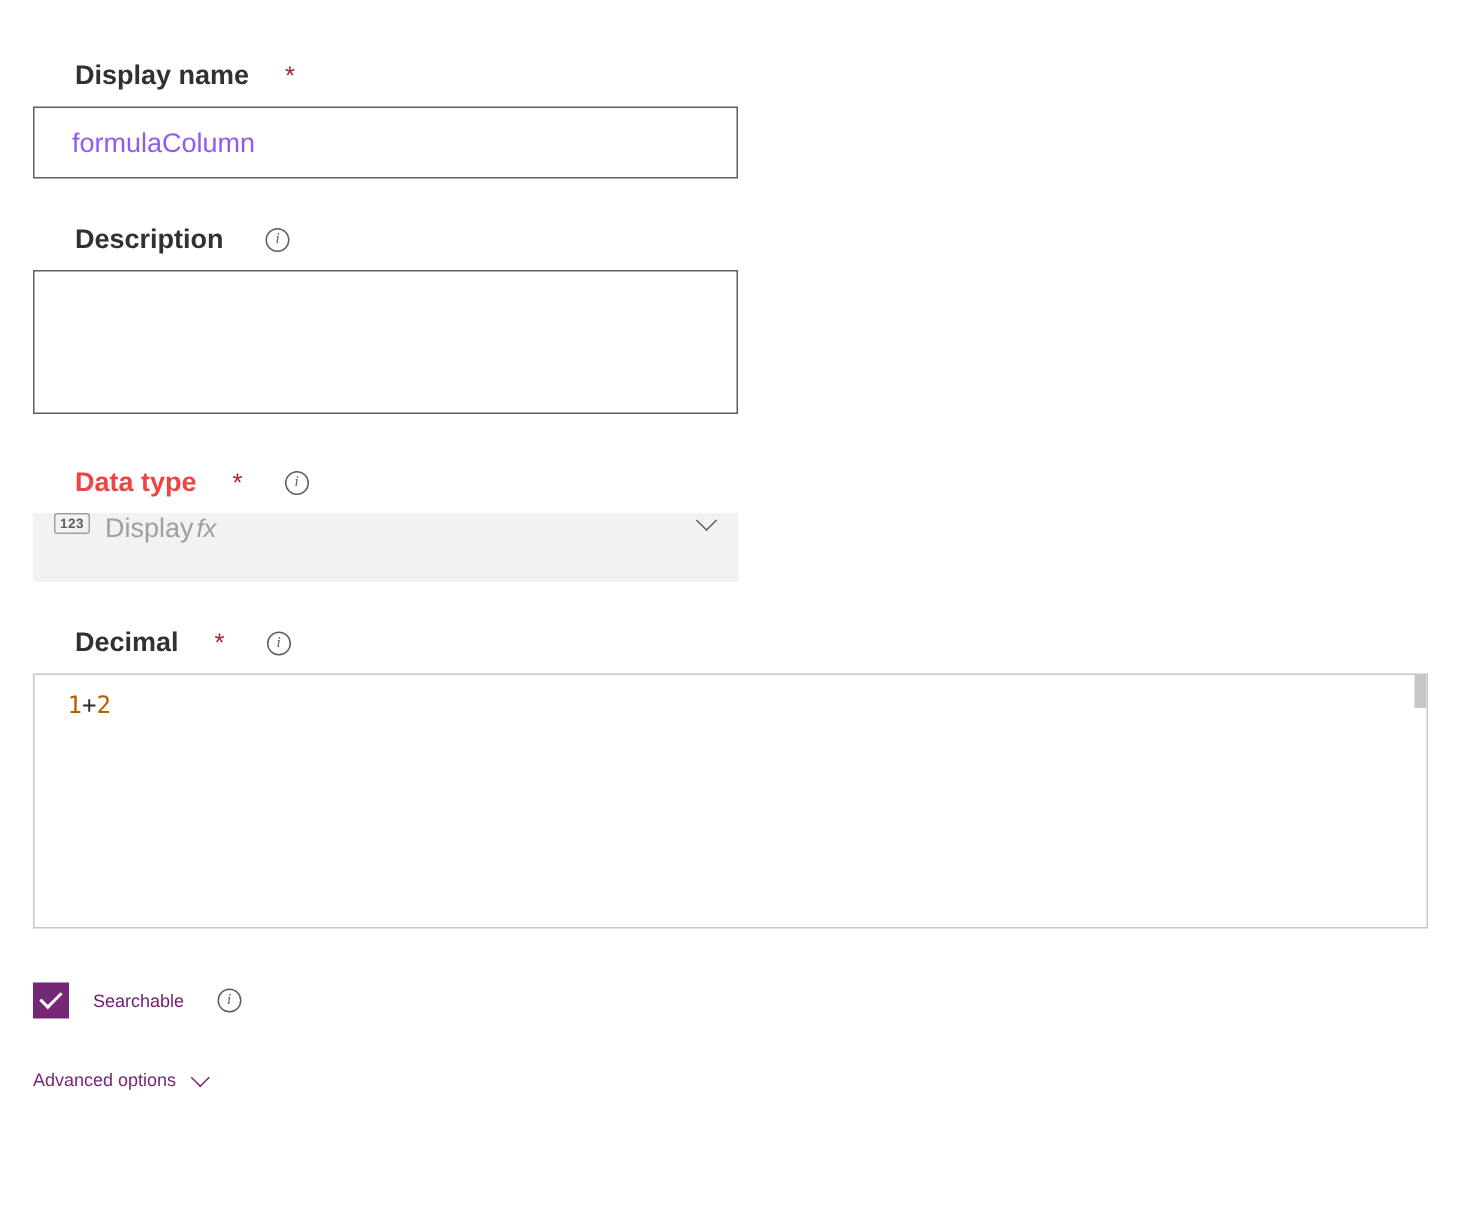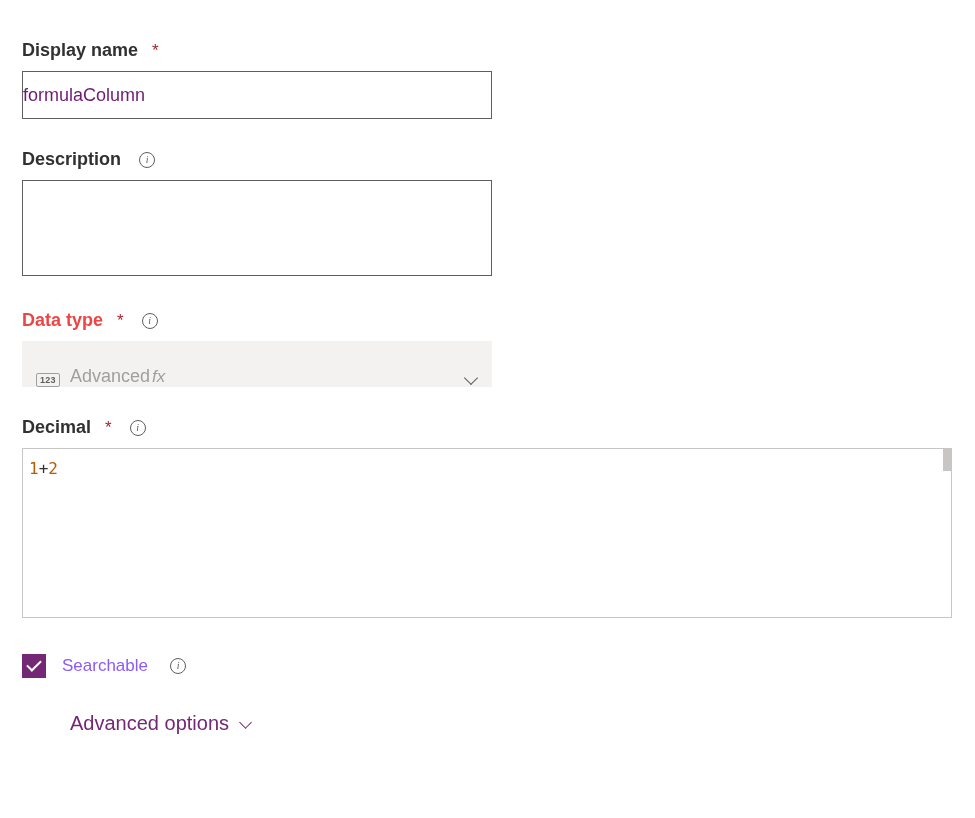--- a/index.html
+++ b/index.html
@@ -7,22 +7,23 @@
       font-family: "Segoe UI", -apple-system, BlinkMacSystemFont, sans-serif;
       background: #fff;
       padding: 40px 22px;
       width: 975px;
       color: #323130;
     }
     .field-group { margin-bottom: 30px; }
     .label-row {
       display: flex;
       align-items: center;
-      gap: 12px;
+      gap: 22px;
       margin-bottom: 10px;
+      margin-left: 28px;
     }
     .label {
       font-size: 18px;
       font-weight: 600;
       color: #323130;
     }
     .label.disabled { color: #ef4444; }
     .required {
       color: #a4262c;
       font-size: 17px;
@@ -41,43 +42,43 @@
       font-family: Georgia, serif;
       color: #605e5c;
       margin-left: 6px;
       line-height: 1;
       cursor: default;
     }
     .text-input {
       width: 470px;
       height: 48px;
       border: 1px solid #605e5c;
-      padding: 0 0;
+      padding: 0 25px;
       font-size: 18px;
       font-family: inherit;
-      color: #701a75;
+      color: #8b5cf6;
       outline: none;
     }
     .textarea {
       width: 470px;
       height: 96px;
       border: 1px solid #605e5c;
       padding: 10px 14px;
       font-size: 18px;
       font-family: inherit;
       color: #323130;
       outline: none;
       resize: none;
     }
     .dropdown {
       width: 470px;
       height: 46px;
       background: #f3f2f1;
       display: flex;
-      align-items: flex-end;
+      align-items: flex-start;
       padding: 0 14px;
       gap: 10px;
       cursor: default;
     }
     .type-badge {
       border: 1px solid #a19f9d;
       color: #605e5c;
       font-size: 9px;
       font-weight: 600;
       padding: 1px 3px;
@@ -109,21 +110,21 @@
       border-right: 1px solid #605e5c;
       border-bottom: 1px solid #605e5c;
       transform: rotate(45deg);
       top: 0;
       left: 2px;
     }
     .formula-editor {
       width: 930px;
       height: 170px;
       border: 1px solid #c8c6c4;
-      padding: 10px 6px;
+      padding: 10px 22px;
       font-family: "Consolas", monospace;
       font-size: 16px;
       position: relative;
       overflow: hidden;
     }
     .formula-content { white-space: pre; }
     .tok-num { color: #b85c00; }
     .tok-op { color: #323130; }
     .scroll-stub {
       position: absolute;
@@ -150,34 +151,33 @@
     }
     .checkmark {
       width: 14px;
       height: 8px;
       border-left: 2px solid #fff;
       border-bottom: 2px solid #fff;
       transform: rotate(-45deg);
       margin-top: -4px;
     }
     .checkbox-label {
-      font-size: 17px;
-      color: #8b5cf6;
+      font-size: 12px;
+      color: #701a75;
     }
     .adv-row {
       display: flex;
       align-items: center;
       gap: 10px;
       margin-top: 34px;
       cursor: pointer;
     }
     .adv-label {
       color: #742774;
-      font-size: 20px;
-      margin-left: 48px;
+      font-size: 12px;
     }
     .chevron-purple {
       width: 12px;
       height: 12px;
       position: relative;
     }
     .chevron-purple::before {
       content: "";
       position: absolute;
       width: 8px;
@@ -210,21 +210,21 @@
 
 <div class="field-group">
   <div class="label-row">
     <span class="label disabled">Data type</span>
     <span class="required">*</span>
     <span class="info-icon">i</span>
   </div>
   <div class="dropdown">
     <span class="type-badge">123</span>
     <span class="dropdown-text">
-      <span>Advanced</span><span class="fx-icon">fx</span>
+      <span>Display</span><span class="fx-icon">fx</span>
     </span>
     <span class="chevron-down"></span>
   </div>
 </div>
 
 <div class="field-group">
   <div class="label-row">
     <span class="label">Decimal</span>
     <span class="required">*</span>
     <span class="info-icon">i</span>

